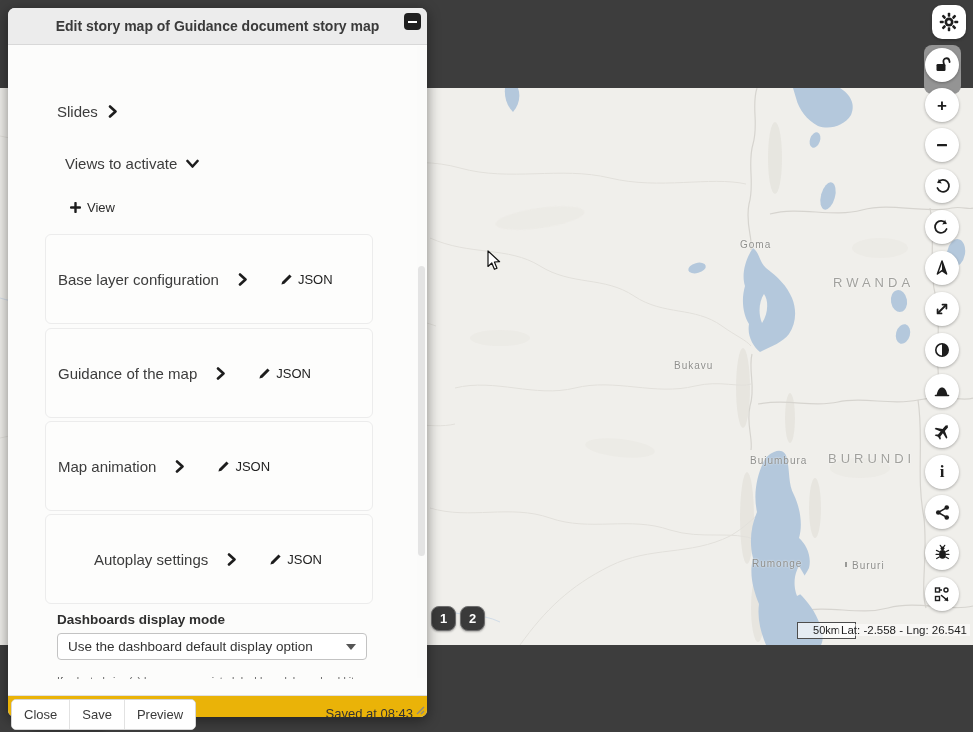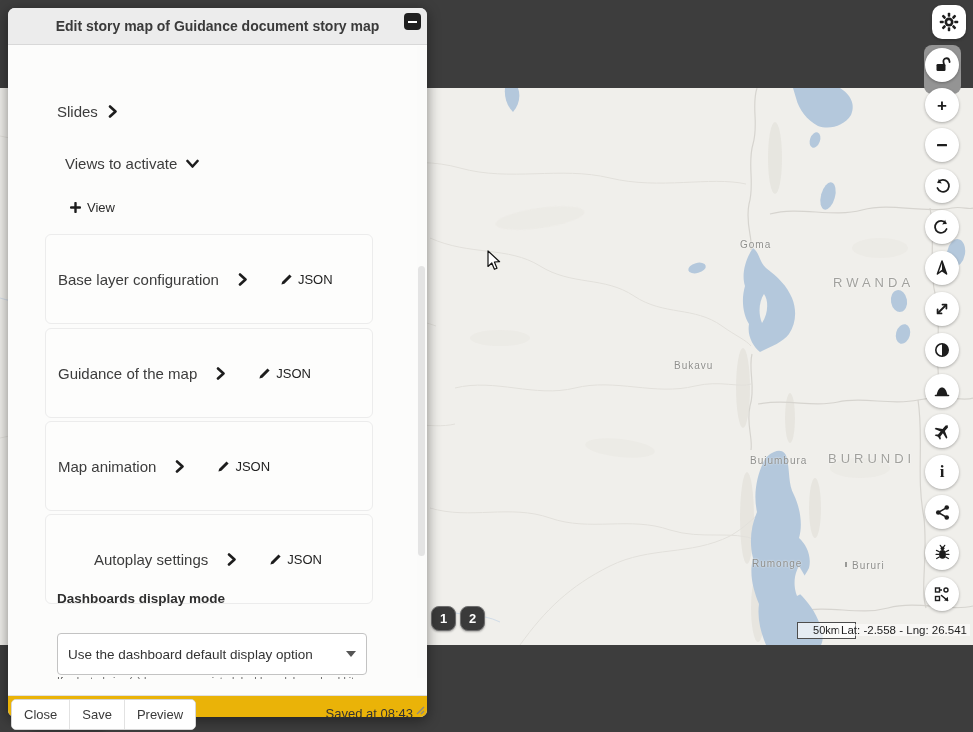--- a/index.html
+++ b/index.html
@@ -47,22 +47,22 @@
   .min-btn{position:absolute;right:6px;top:5px;width:17px;height:17px;border-radius:4px;background:#1f1f1f;
     display:flex;align-items:center;justify-content:center;}
   .min-bar{width:9px;height:2px;background:#fff;}
   .dlg-body{position:absolute;left:0;top:37px;width:409px;bottom:38px;overflow:hidden;}
   .row-expander{position:absolute;display:flex;align-items:center;gap:9px;font-size:15px;color:#3c3c3c;}
   .add-view{position:absolute;left:62px;top:155px;display:flex;align-items:center;gap:6px;font-size:13px;color:#2b2b2b;cursor:pointer;}
   .card{position:absolute;left:37px;width:328px;height:90px;border:1px solid #ececec;border-radius:6px;background:#fdfdfc;
     display:flex;align-items:center;padding:0 12px;}
   .card-label{font-size:15px;color:#3c3c3c;margin-right:18px;}
   .json-link{display:flex;align-items:center;gap:5px;margin-left:32px;font-size:13px;color:#222;cursor:pointer;}
-  .dash-label{position:absolute;left:49px;top:546px;font-size:13.5px;font-weight:bold;color:#2f2f2f;}
-  .select{position:absolute;left:49px;top:588px;width:310px;height:42px;border:1px solid #c3c3c3;border-radius:4px;background:#fff;
+  .dash-label{position:absolute;left:49px;top:567px;font-size:13.5px;font-weight:bold;color:#2f2f2f;}
+  .select{position:absolute;left:49px;top:588px;width:310px;height:27px;border:1px solid #c3c3c3;border-radius:4px;background:#fff;
     display:flex;align-items:center;padding:0 10px;font-size:13.5px;color:#333;cursor:pointer;}
   .select-value{flex:1;overflow:hidden;white-space:nowrap;}
   .help-text{position:absolute;left:49px;top:629px;width:302px;font-size:10.5px;line-height:1.5;color:#666;}
   .dlg-footer{position:absolute;left:0;bottom:0;width:100%;height:22px;background:#eab308;border-top:1px solid #e0e0e0;
     border-radius:0 0 7px 7px;}
   .btn-group{position:absolute;left:3px;top:3px;display:inline-flex;border:1px solid #d6d6d6;border-radius:5px;background:#fff;overflow:hidden;}
   .ftr-btn{padding:7px 12px;font-size:13px;color:#3a3a3a;background:#fff;border:none;border-right:1px solid #e2e2e2;cursor:pointer;}
   .ftr-btn:last-child{border-right:none;}
   .saved-text{position:absolute;right:14px;top:10px;font-size:13px;color:#333;}
   .resize-grip{position:absolute;right:2px;bottom:2px;width:11px;height:11px;cursor:nwse-resize;}

